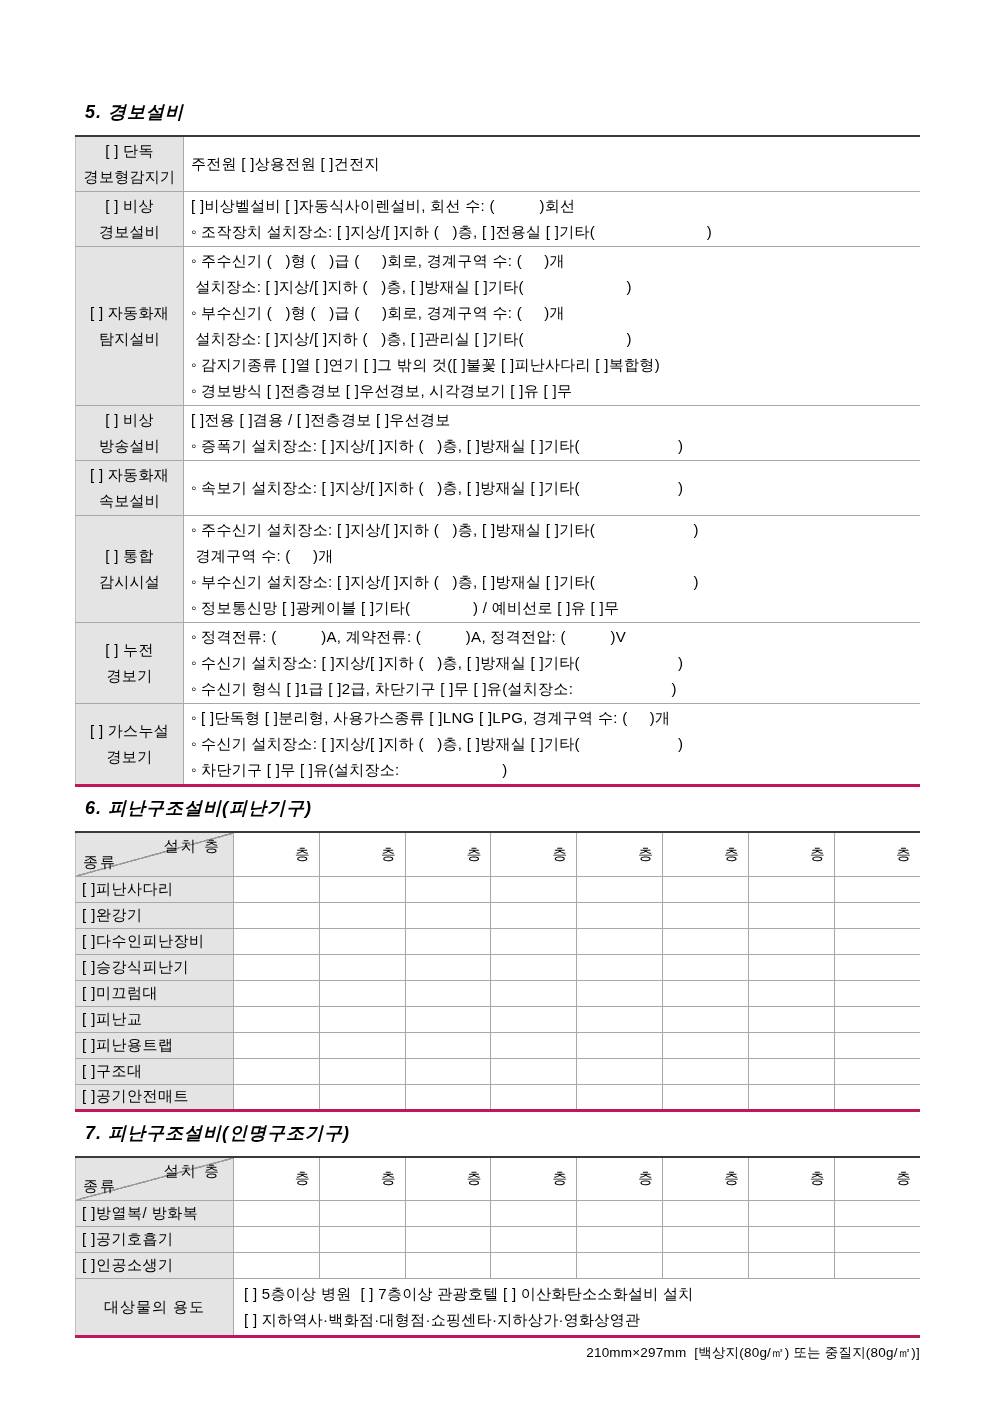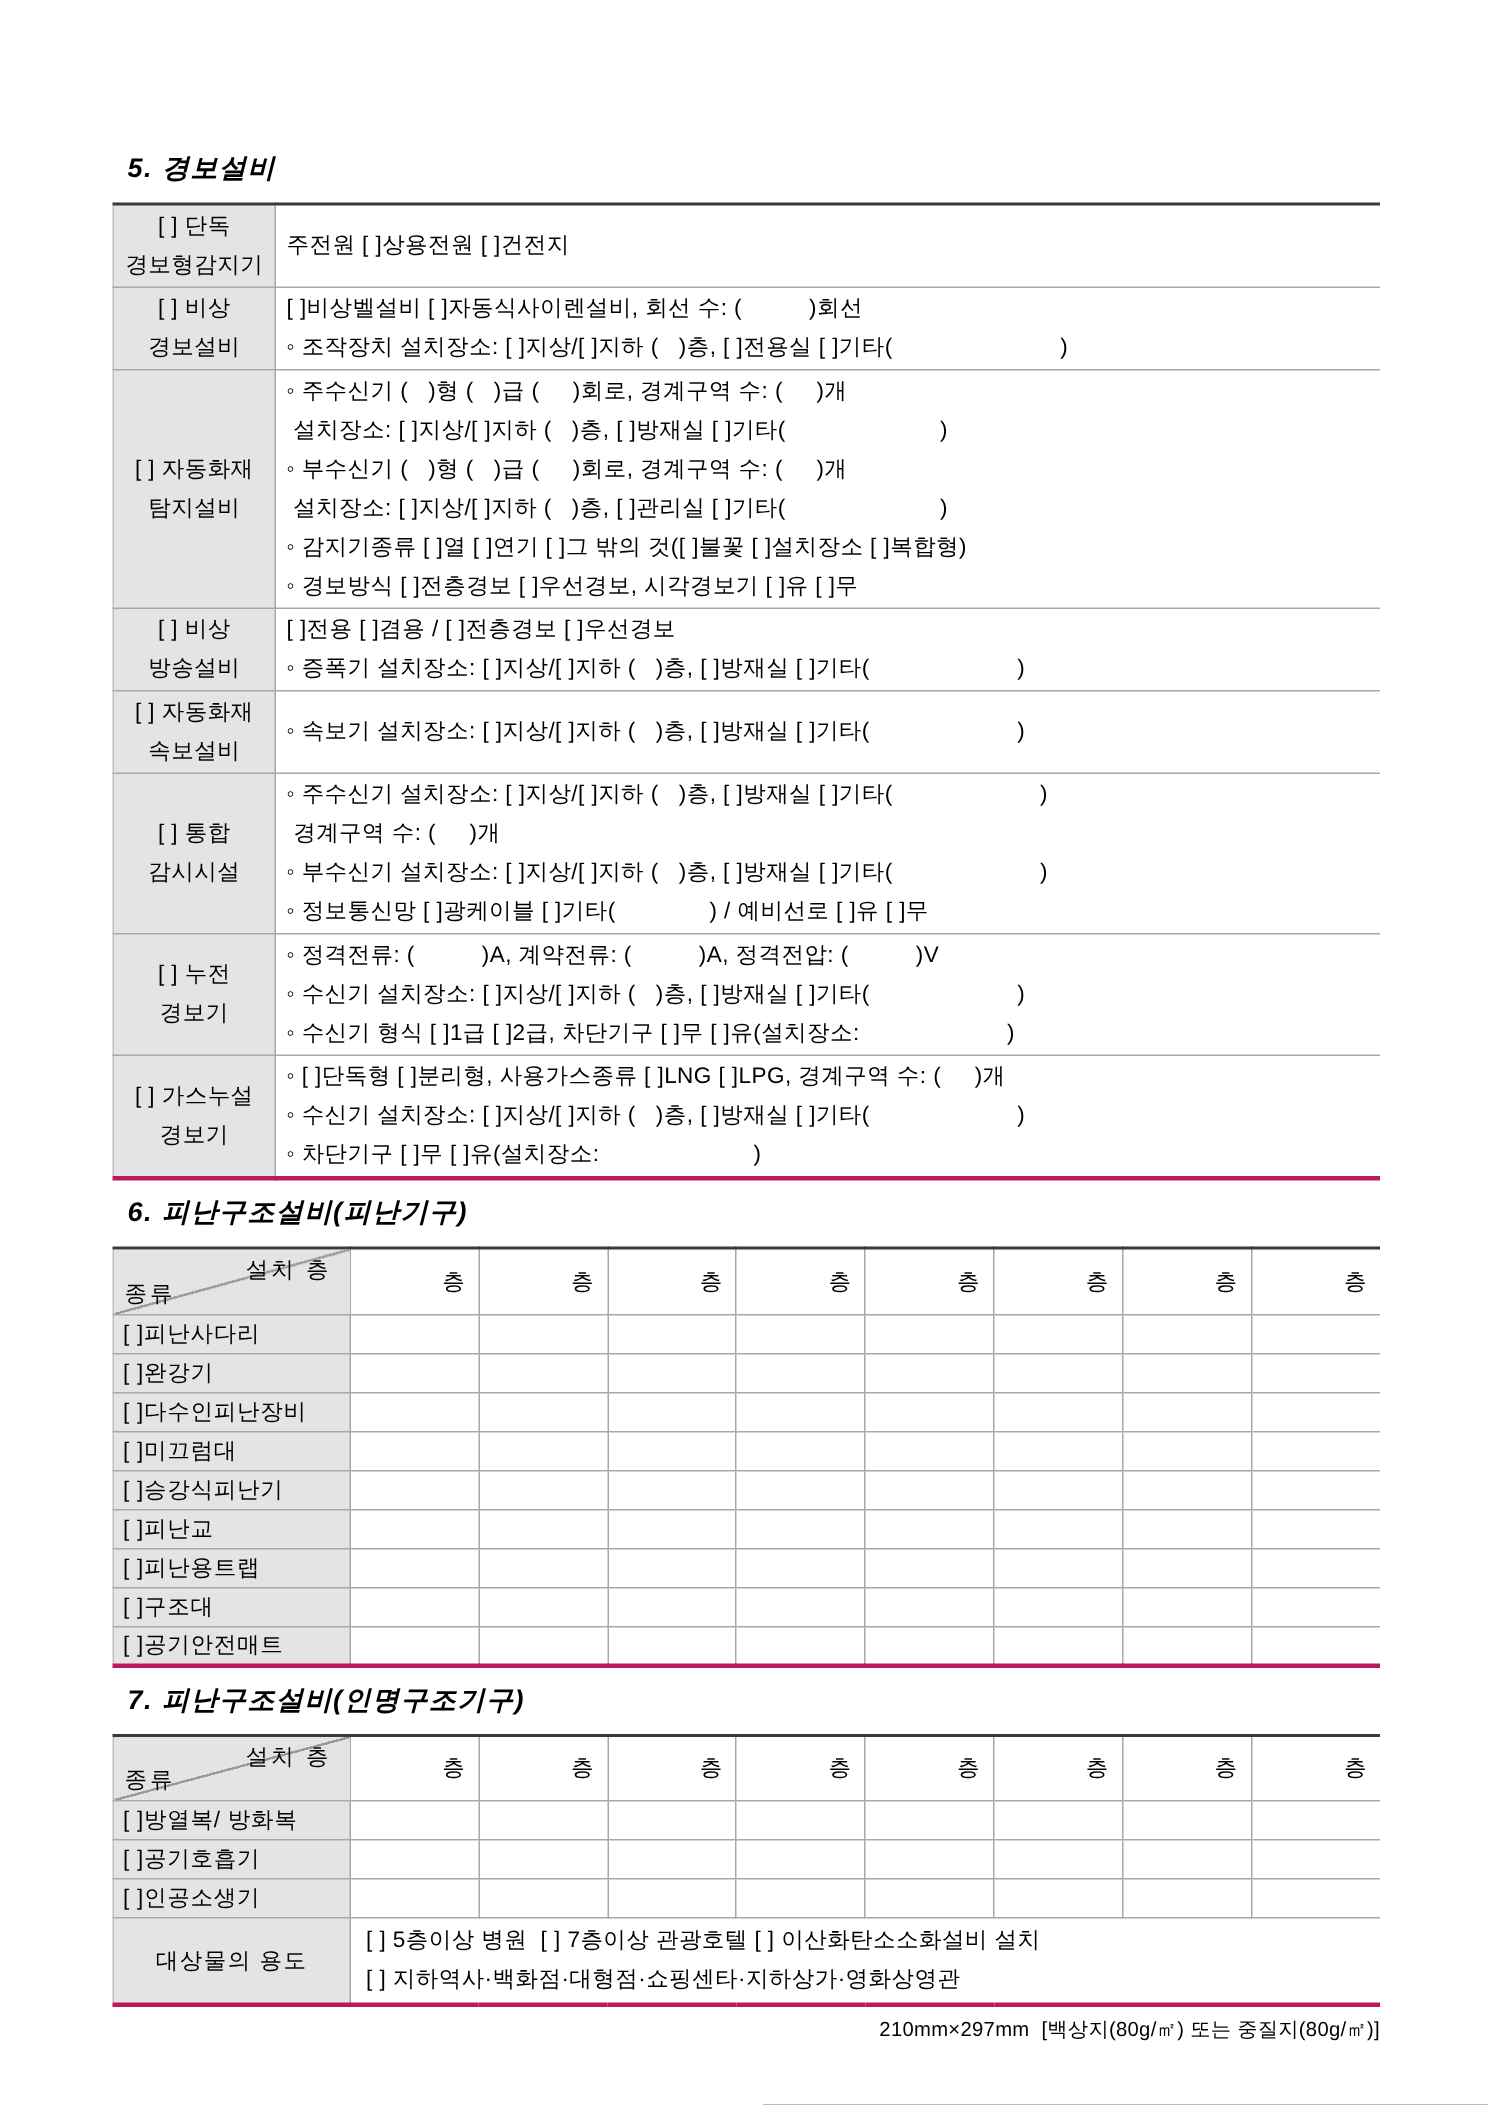--- a/index.html
+++ b/index.html
@@ -85,21 +85,21 @@
         <tr>
           <td class="lab">
             <div class="ln">[ ] 자동화재</div>
             <div class="ln">탐지설비</div>
           </td>
           <td class="con">
             <div class="ln">◦ 주수신기 (   )형 (   )급 (     )회로, 경계구역 수: (     )개</div>
             <div class="ln"> 설치장소: [ ]지상/[ ]지하 (   )층, [ ]방재실 [ ]기타(                       )</div>
             <div class="ln">◦ 부수신기 (   )형 (   )급 (     )회로, 경계구역 수: (     )개</div>
             <div class="ln"> 설치장소: [ ]지상/[ ]지하 (   )층, [ ]관리실 [ ]기타(                       )</div>
-            <div class="ln">◦ 감지기종류 [ ]열 [ ]연기 [ ]그 밖의 것([ ]불꽃 [ ]설치장소 [ ]복합형)</div>
+            <div class="ln">◦ 감지기종류 [ ]열 [ ]연기 [ ]그 밖의 것([ ]불꽃 [ ]피난사다리 [ ]복합형)</div>
             <div class="ln">◦ 경보방식 [ ]전층경보 [ ]우선경보, 시각경보기 [ ]유 [ ]무</div>
           </td>
         </tr>
         <tr>
           <td class="lab">
             <div class="ln">[ ] 비상</div>
             <div class="ln">방송설비</div>
           </td>
           <td class="con">
             <div class="ln">[ ]전용 [ ]겸용 / [ ]전층경보 [ ]우선경보</div>
@@ -209,32 +209,32 @@
           <td class="fc"></td>
           <td class="fc"></td>
           <td class="fc"></td>
           <td class="fc"></td>
           <td class="fc"></td>
           <td class="fc"></td>
           <td class="fc"></td>
           <td class="fc"></td>
         </tr>
         <tr>
+          <td class="rowlab">[ ]승강식피난기</td>
+          <td class="fc"></td>
+          <td class="fc"></td>
+          <td class="fc"></td>
+          <td class="fc"></td>
+          <td class="fc"></td>
+          <td class="fc"></td>
+          <td class="fc"></td>
+          <td class="fc"></td>
+        </tr>
+        <tr>
           <td class="rowlab">[ ]미끄럼대</td>
-          <td class="fc"></td>
-          <td class="fc"></td>
-          <td class="fc"></td>
-          <td class="fc"></td>
-          <td class="fc"></td>
-          <td class="fc"></td>
-          <td class="fc"></td>
-          <td class="fc"></td>
-        </tr>
-        <tr>
-          <td class="rowlab">[ ]승강식피난기</td>
           <td class="fc"></td>
           <td class="fc"></td>
           <td class="fc"></td>
           <td class="fc"></td>
           <td class="fc"></td>
           <td class="fc"></td>
           <td class="fc"></td>
           <td class="fc"></td>
         </tr>
         <tr>

